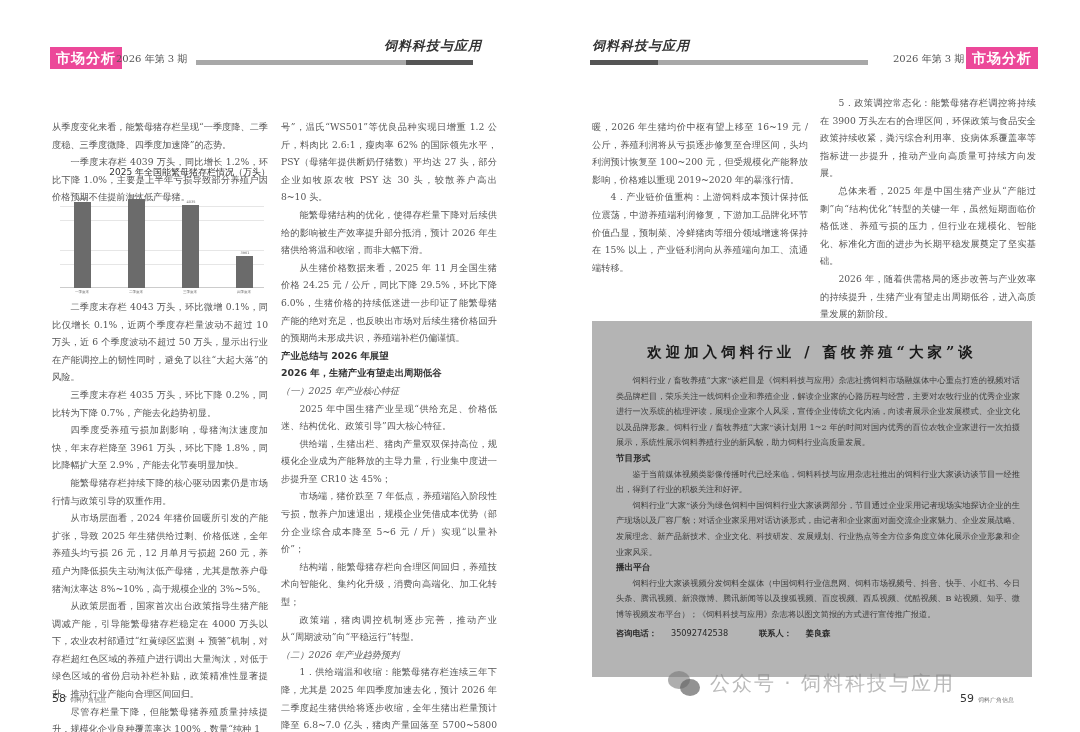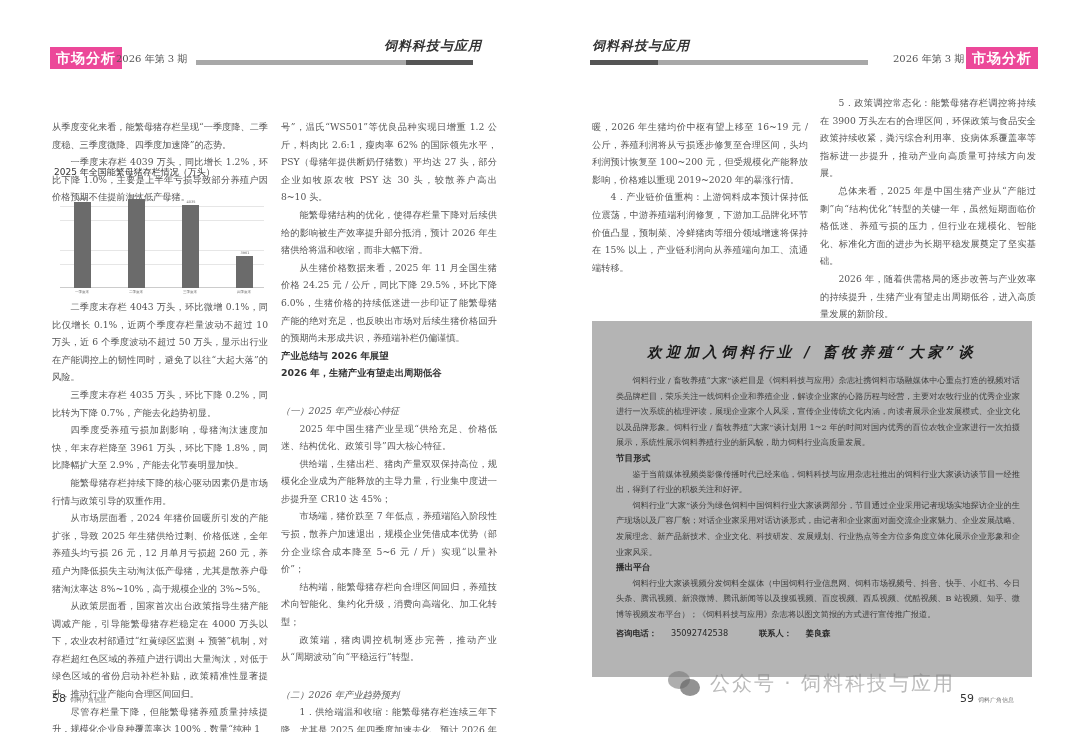--- a/index.html
+++ b/index.html
@@ -17,40 +17,40 @@
   .logo { position:absolute; top:37px; font-size:13px; font-style:italic; font-weight:bold; color:#333;
     font-family:"DejaVu Serif", serif; letter-spacing:1px; }
   .hbar { position:absolute; top:60px; height:5px; }
   .hbar .light { background:#a8a8a8; position:absolute; top:0; height:5px; }
   .hbar .dark { background:#555; position:absolute; top:0; height:5px; }
 
   .col { position:absolute; font-size:9.2px; line-height:17.6px; color:#555; text-align:justify; }
   .col p { text-indent:2em; }
   .col p.noindent { text-indent:0;margin-top:24px; }
   .col .sub { font-family:"DejaVu Sans", sans-serif; font-weight:bold; color:#333; text-indent:0; font-size:9.4px; }
-  .col .subsmall { text-indent:0; font-style:italic; color:#555;margin-top:20px; }
+  .col .subsmall { text-indent:0; font-style:italic; color:#555; }
 
   
   .chart { position:absolute; left:54px; top:166px; width:216px; height:134px; }
-  .chart-title { position:absolute; top:0; left:0; width:100%; text-align:left;
+  .chart-title { position:absolute; top:0; left:0; width:100%; text-align:right;
     font-family:"DejaVu Sans", sans-serif; font-size:9px; color:#333; }
   .chart-plot { position:absolute; top:22px; left:6px; width:204px; height:100px; }
   .gridline { position:absolute; left:0; width:100%; height:1px; background:#e6e6e6; }
   .bar { position:absolute; bottom:0; width:17px; background:#6b6b6b; }
   .bar-label { position:absolute; width:30px; text-align:center; font-size:3.5px; color:#666; font-family:"DejaVu Sans", sans-serif; }
   .cat-label { position:absolute; top:102px; width:40px; text-align:center; font-size:3.5px; color:#666; font-family:"DejaVu Sans", sans-serif; }
 
   
   .folio { position:absolute; top:692px; font-family:"DejaVu Sans", sans-serif; font-size:11px; color:#333; }
   .folio small { font-size:6px; color:#777; margin-left:4px; }
 
   
   .adbox { position:absolute; left:592px; top:321px; width:440px; height:356px; background:#b4b4b4; }
   .ad-title { position:absolute; top:22px; left:0; width:100%; text-align:center;
-    font-family:"DejaVu Serif", serif; font-weight:bold; font-style:italic; font-size:14.5px; letter-spacing:4px; color:#1a1a1a; }
+    font-family:"DejaVu Serif", serif; font-weight:bold; font-size:14.5px; letter-spacing:4px; color:#1a1a1a; }
   .ad-body { position:absolute; top:52px; left:24px; width:404px; font-size:8.2px; line-height:15.6px; color:#3e3e3e; text-align:justify; }
   .ad-body .h { font-family:"DejaVu Sans", sans-serif; font-weight:bold; color:#2a2a2a; font-size:8.6px; }
   .ad-body p { text-indent:2em; }
   .ad-body .contact { font-family:"DejaVu Sans", sans-serif; font-weight:bold; color:#2a2a2a; margin-top:3px; }
   .ad-body .contact span { margin-right:14px; }
 
   
   .watermark { position:absolute; left:668px; top:670px; display:flex; align-items:center; gap:8px;
     font-family:"DejaVu Sans", sans-serif; font-size:20px; color:rgba(130,130,130,0.55); letter-spacing:2px; }
   .wechat { position:relative; width:34px; height:26px; }

